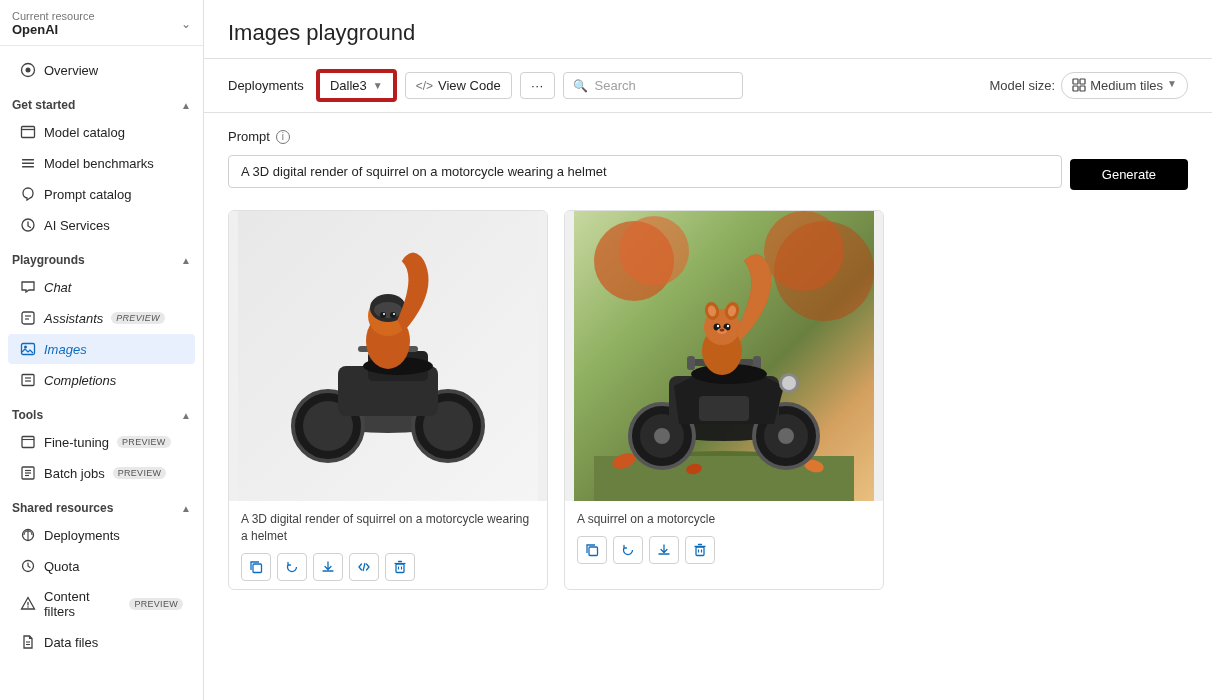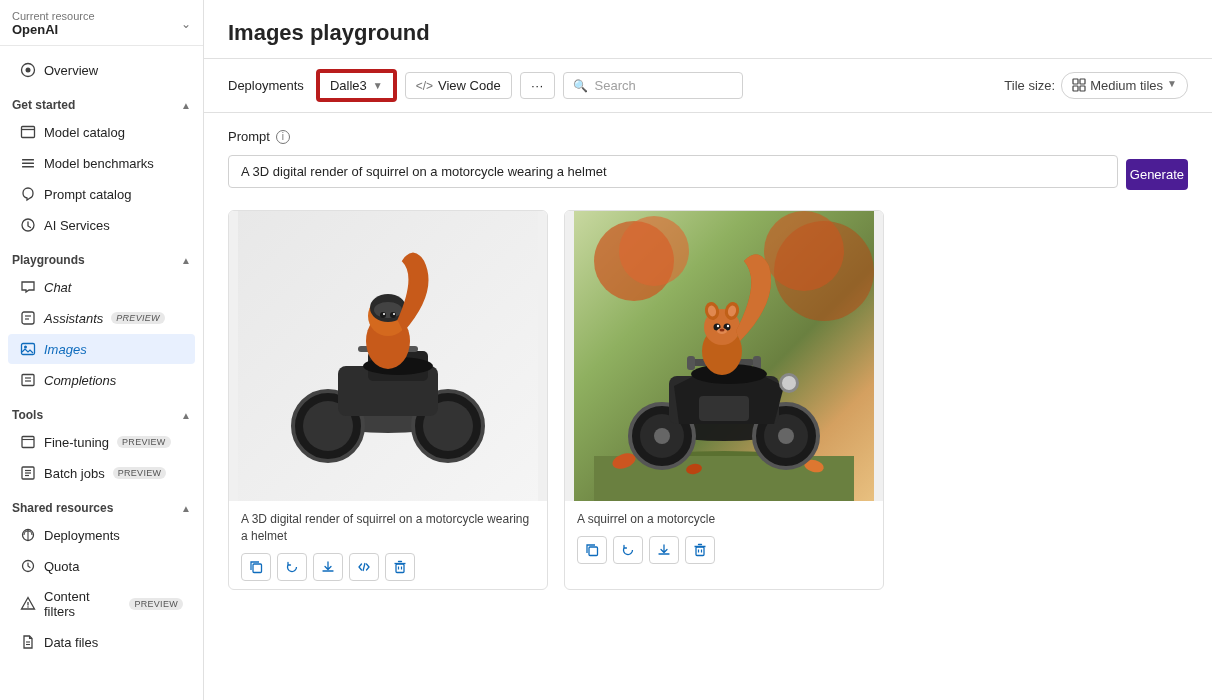--- a/index.html
+++ b/index.html
@@ -68,21 +68,21 @@
       flex: 1;
       display: flex;
       flex-direction: column;
       overflow: hidden;
     }
 
     .page-header {
       padding: 20px 24px 12px 24px;
       border-bottom: 1px solid #e0e0e0;
     }
-    .page-title { font-size: 22px; font-weight: 700; color: #242424; }
+    .page-title { font-size: 22px; font-weight: 400; color: #242424; }
 
     .toolbar {
       display: flex;
       align-items: center;
       gap: 8px;
       padding: 10px 24px;
       border-bottom: 1px solid #e0e0e0;
     }
     .toolbar-label { font-size: 13px; font-weight: 500; color: #242424; margin-right: 4px; }
     .toolbar-select {
@@ -161,25 +161,25 @@
       flex: 1;
       border: 1px solid #d1d1d1;
       border-radius: 4px;
       padding: 8px 12px;
       font-size: 13px;
       color: #242424;
       font-family: inherit;
       outline: none;
     }
     .generate-btn {
-      background: #4c1d95;
+      background: #000000;
       color: #fff;
       border: none;
       border-radius: 4px;
-      padding: 8px 4px;
+      padding: 8px 32px;
       font-size: 13px;
       font-weight: 500;
       cursor: pointer;
       white-space: nowrap;
       margin-top: 7px;
     }
 
     
     .image-grid {
       flex: 1;
@@ -447,21 +447,21 @@
       <span>View Code</span>
     </div>
     <div class="toolbar-btn">
       <span>···</span>
     </div>
     <div class="search-box">
       <span style="color:#767676; font-size:12px;">🔍</span>
       <span style="color:#a0a0a0;">Search</span>
     </div>
     <div class="tile-size-section">
-      <span>Tile size:</span>
+      <span>Model size:</span>
       <div class="tile-size-btn">
         <svg width="14" height="14" viewBox="0 0 14 14" fill="none">
             <rect x="1" y="1" width="5" height="5" rx="0.5" stroke="#424242" stroke-width="1.2"></rect>
             <rect x="8" y="1" width="5" height="5" rx="0.5" stroke="#424242" stroke-width="1.2"></rect>
             <rect x="1" y="8" width="5" height="5" rx="0.5" stroke="#424242" stroke-width="1.2"></rect>
             <rect x="8" y="8" width="5" height="5" rx="0.5" stroke="#424242" stroke-width="1.2"></rect>
           </svg>
         <span>Medium tiles</span>
         <span style="font-size:10px; color:#767676;">▼</span>
       </div>

